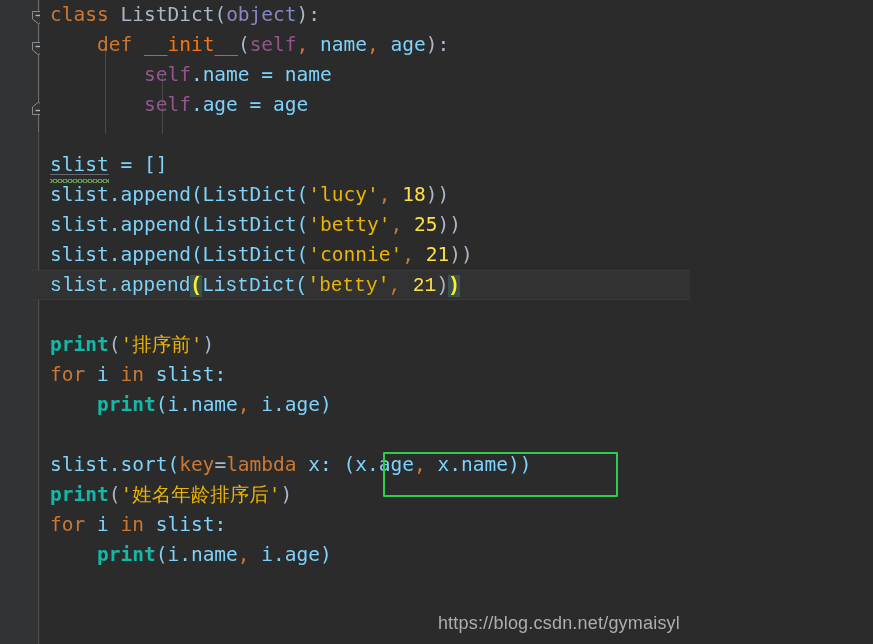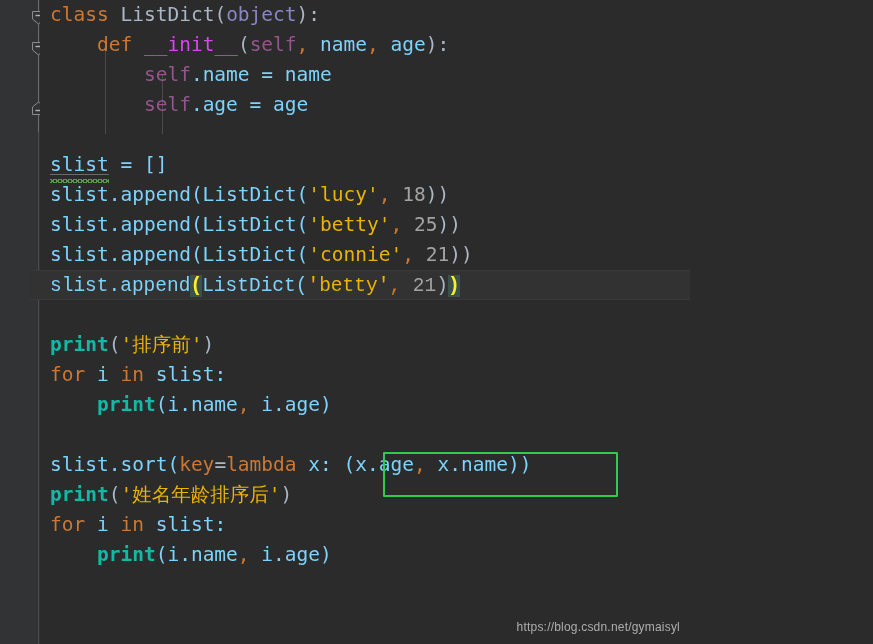--- a/index.html
+++ b/index.html
@@ -79,23 +79,23 @@
     font-family: Liberation Mono, monospace;
   }
 
   
   .kw      { color: #cc7832; }
   .fn      { color: #14b8a6; font-weight: bold; }
   .builtin { color: #8888c6; }
   .cls     { color: #a9b7c6; }
   .ident   { color: #7dd3fc; }
   .self    { color: #94558d; }
-  .magic   { color: #d946ef; }
+  .magic   { color: #f97316; }
   .str     { color: #eab308; }
-  .num     { color: #a3a3a3; }
+  .num     { color: #fde047; }
   .punct   { color: #a9b7c6; }
   .comma   { color: #cc7832; }
   .op      { color: #a9b7c6; }
   .brk-hl  {
     color: #ffef28;
     background: #3b514d;
     font-weight: bold;
   }
 
   
@@ -139,21 +139,21 @@
     box-sizing: border-box;
   }
 
   
   .watermark {
     position: absolute;
     right: 10px;
     bottom: 10px;
     color: #b9b9b9;
     font-family: "Liberation Sans", sans-serif;
-    font-size: 12px;
+    font-size: 18px;
     letter-spacing: .2px;
     opacity: .92;
   }
 </style>
 </head>
 <body>
 
 <div id="screen">
 
   <div class="gutter">

